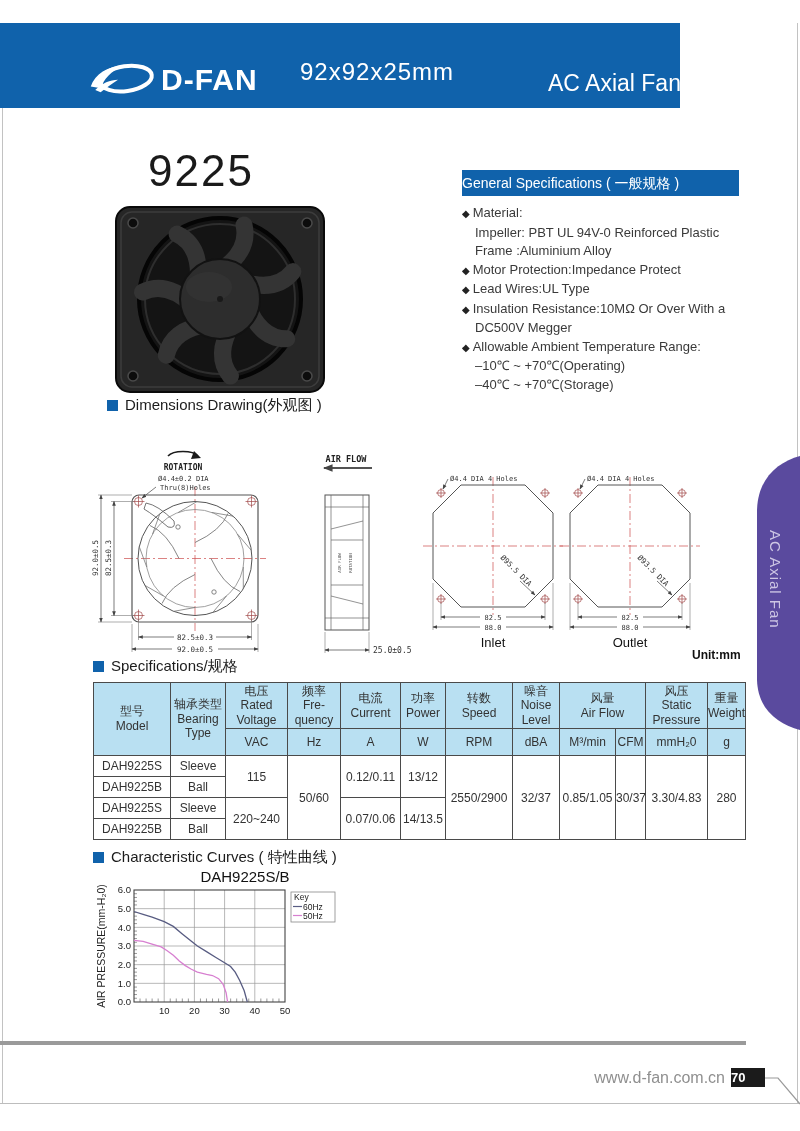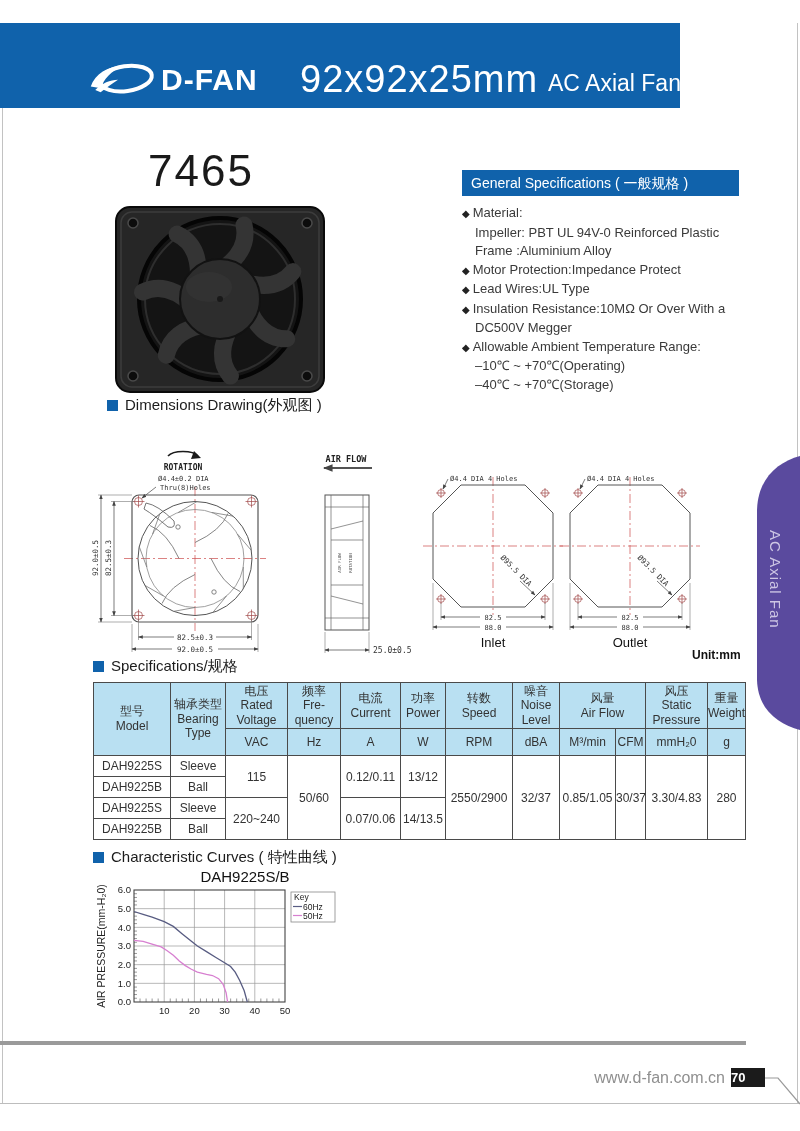--- a/index.html
+++ b/index.html
@@ -5,27 +5,27 @@
   html,body{margin:0;padding:0;background:#e8e8e8;}
   .page{position:relative;width:800px;height:1131px;background:#ffffff;margin:0 auto;
         font-family:"Liberation Sans",sans-serif;overflow:hidden;}
   .abs{position:absolute;}
   
   .border-v{position:absolute;width:1px;background:#c2c2c2;top:23px;height:1080px;}
   .border-b{position:absolute;left:0;top:1103px;width:800px;height:1px;background:#bdbdbd;}
   
   .header-bar{left:0;top:23px;width:680px;height:85px;background:#1062ab;}
   .logo-text{color:#fff;font-size:30px;font-weight:bold;letter-spacing:1px;margin-left:4px;}
-  .size-title{left:300px;top:58px;width:220px;color:#fff;font-size:38px;font-weight:400;letter-spacing:1px;}
+  .size-title{left:300px;top:58px;width:220px;color:#fff;font-size:24px;font-weight:400;letter-spacing:1px;}
   .subtitle{left:548px;top:70px;color:#fff;font-size:23px;font-weight:400;}
   
   .model-title{left:148px;top:146px;width:100px;font-size:44px;color:#1a1a1a;letter-spacing:2px;}
   
   .gs-titlebar{left:462px;top:170px;width:277px;height:26px;background:#1062ab;color:#fff;
-               font-size:14px;line-height:26px;padding-left:9px;box-sizing:border-box;}
+               font-size:14px;line-height:26px;box-sizing:border-box;}
   .gs-list{left:462px;top:204px;width:300px;font-size:13px;color:#3a3a3a;line-height:18.5px;}
   .gs-line{white-space:nowrap;}
   .gs-line .dm{font-size:10px;margin-right:3px;color:#222;}
   .gs-line.cont{padding-left:13px;}
   
   .sec-head{font-size:15px;color:#1c1c1c;font-weight:500;display:flex;align-items:center;}
   .sec-sq{width:11px;height:11px;background:#1062ab;margin-right:7px;display:inline-block;}
   
   table.spec{position:absolute;left:93px;top:682px;width:652px;border-collapse:collapse;
              font-size:12px;color:#333;table-layout:fixed;}
@@ -57,21 +57,21 @@
           <path d="M2,24 C8,12 22,6 36,8 C24,12 16,18 12,27 Z" fill="#ffffff"></path>
           <path d="M6,28 C14,22 22,20 30,21 C22,25 16,28 11,31 Z" fill="#ffffff"></path>
         </g>
       </svg>
     </div>
     <div class="abs logo-text" style="left:157px;top:40px;">D-FAN</div>
   </div>
   <div class="abs size-title">92x92x25mm</div>
   <div class="abs subtitle">AC Axial Fan</div>
 
-  <div class="abs model-title">7465</div>
+  <div class="abs model-title">9225</div>
 
   <div class="abs" style="left:110px;top:202px;width:220px;height:195px;">
     <svg width="220" height="195" viewBox="0 0 220 195">
       <rect x="6" y="5" width="208" height="185" rx="14" fill="#262626" stroke="#0a0a0a" stroke-width="2"></rect>
       <rect x="11" y="10" width="198" height="175" rx="11" fill="none" stroke="#3c3c3c" stroke-width="1.5"></rect>
       <circle cx="110" cy="97" r="81" fill="#141414" stroke="#050505" stroke-width="4"></circle>
       <circle cx="110" cy="97" r="75" fill="none" stroke="#2e2e2e" stroke-width="2"></circle>
       <g id="fan-blades" transform="translate(110,97)">
           <path d="M 0,-28 Q 30,-48 24,-74" transform="rotate(0)" stroke="#343434" stroke-width="17" fill="none" stroke-linecap="round"></path>
           <path d="M 0,-28 Q 30,-48 24,-74" transform="rotate(51.43)" stroke="#343434" stroke-width="17" fill="none" stroke-linecap="round"></path>

